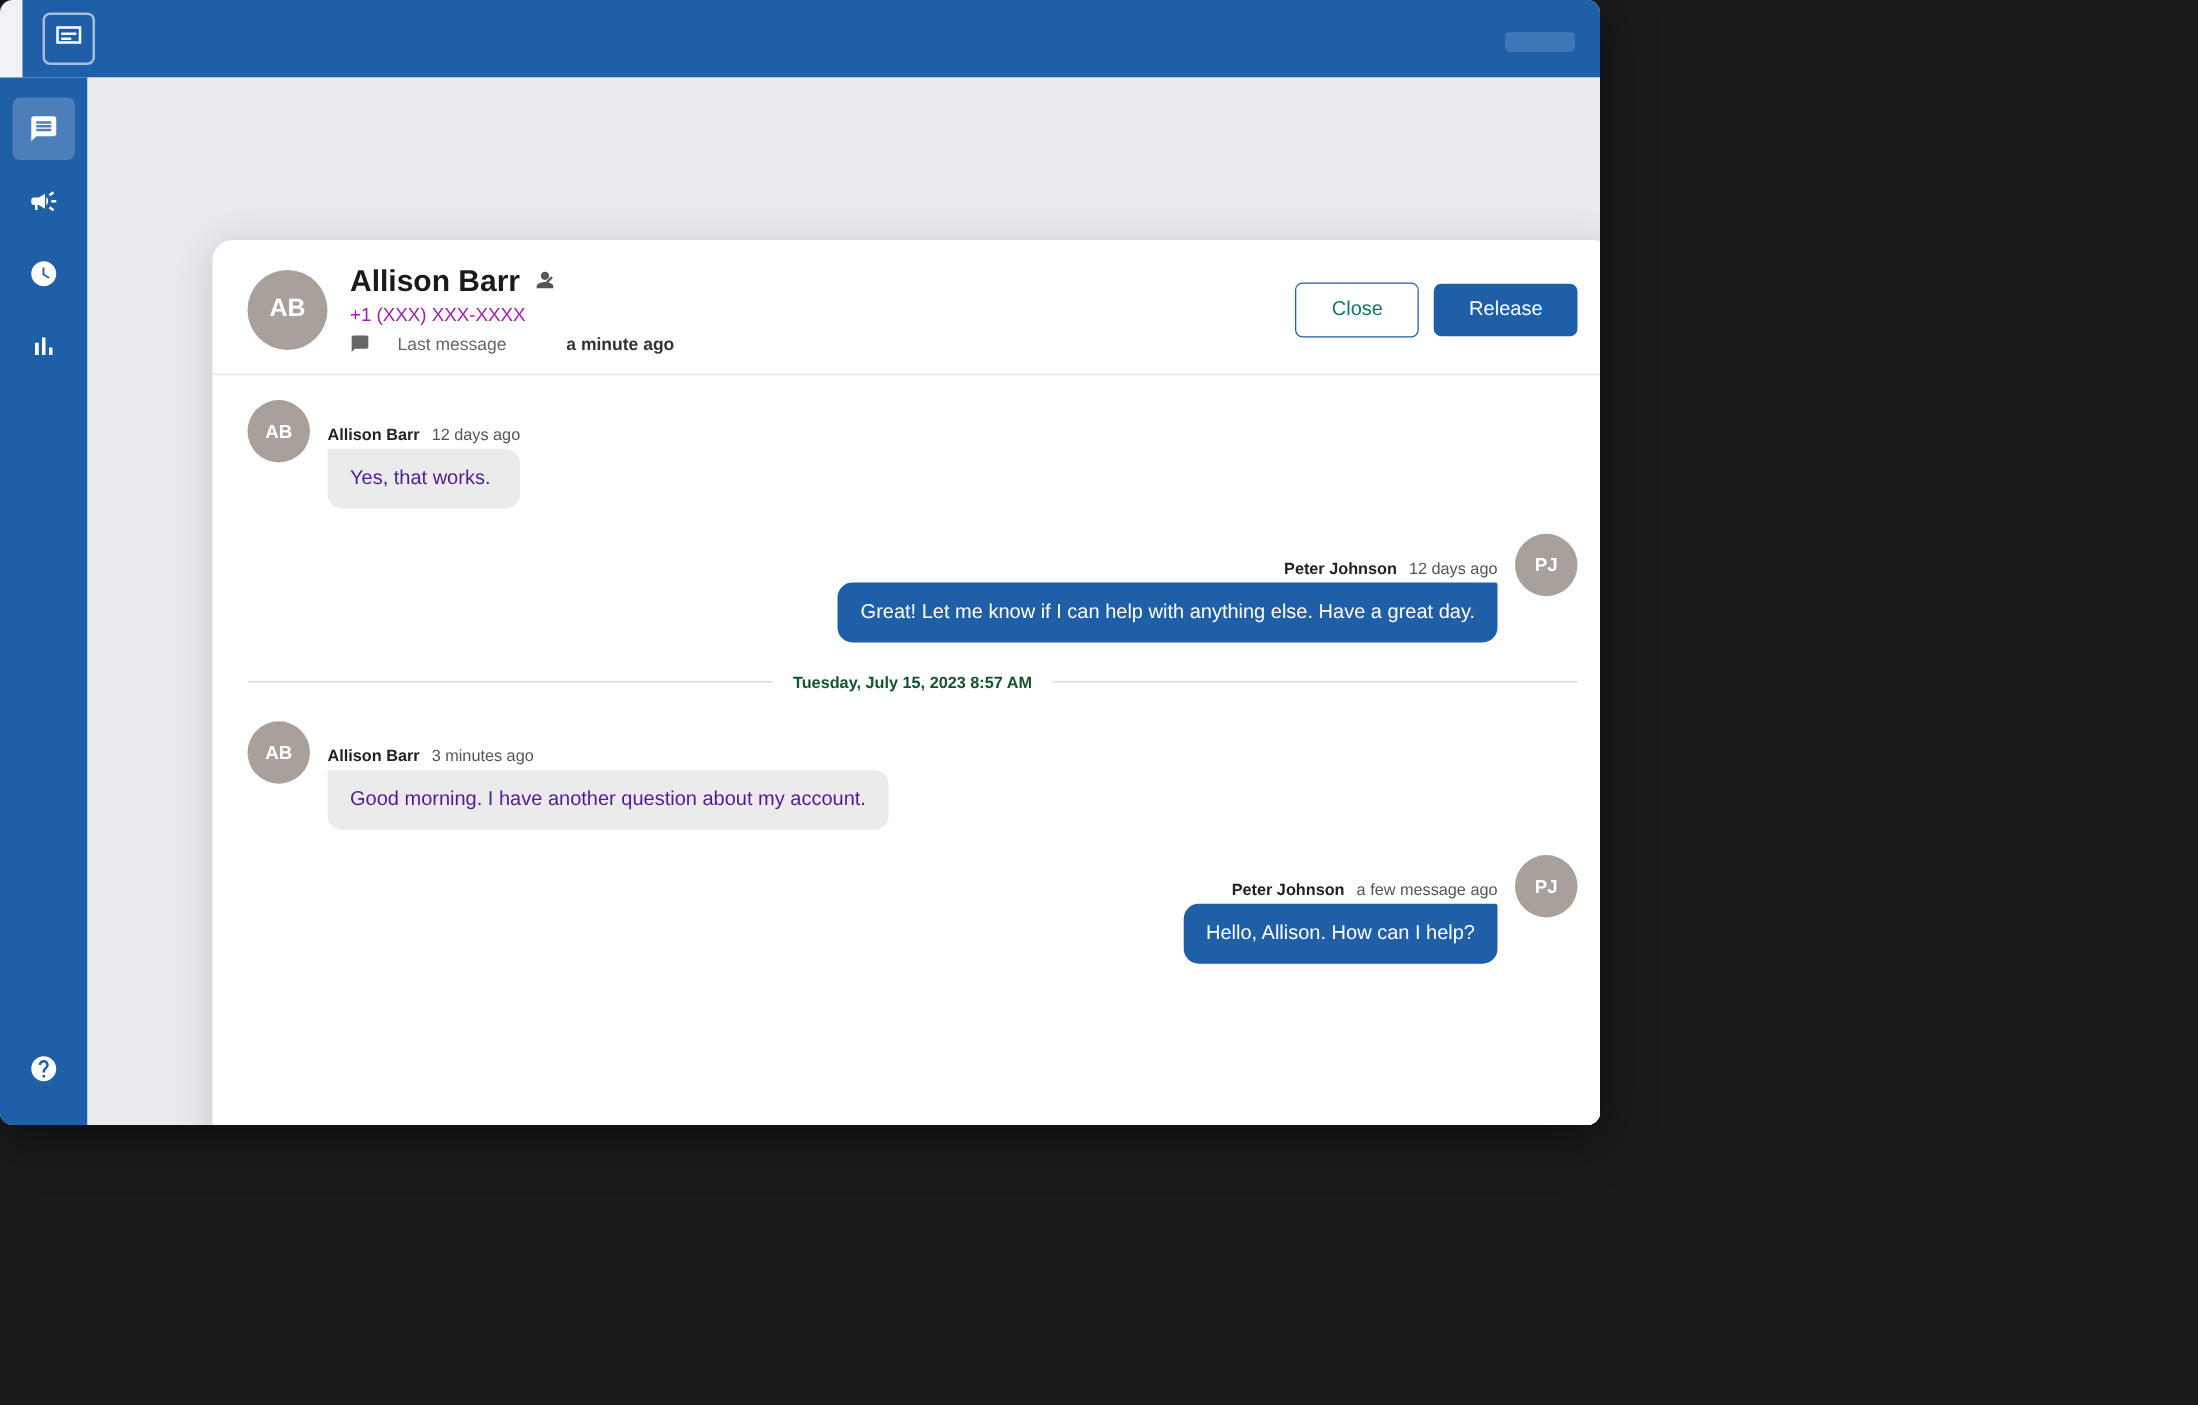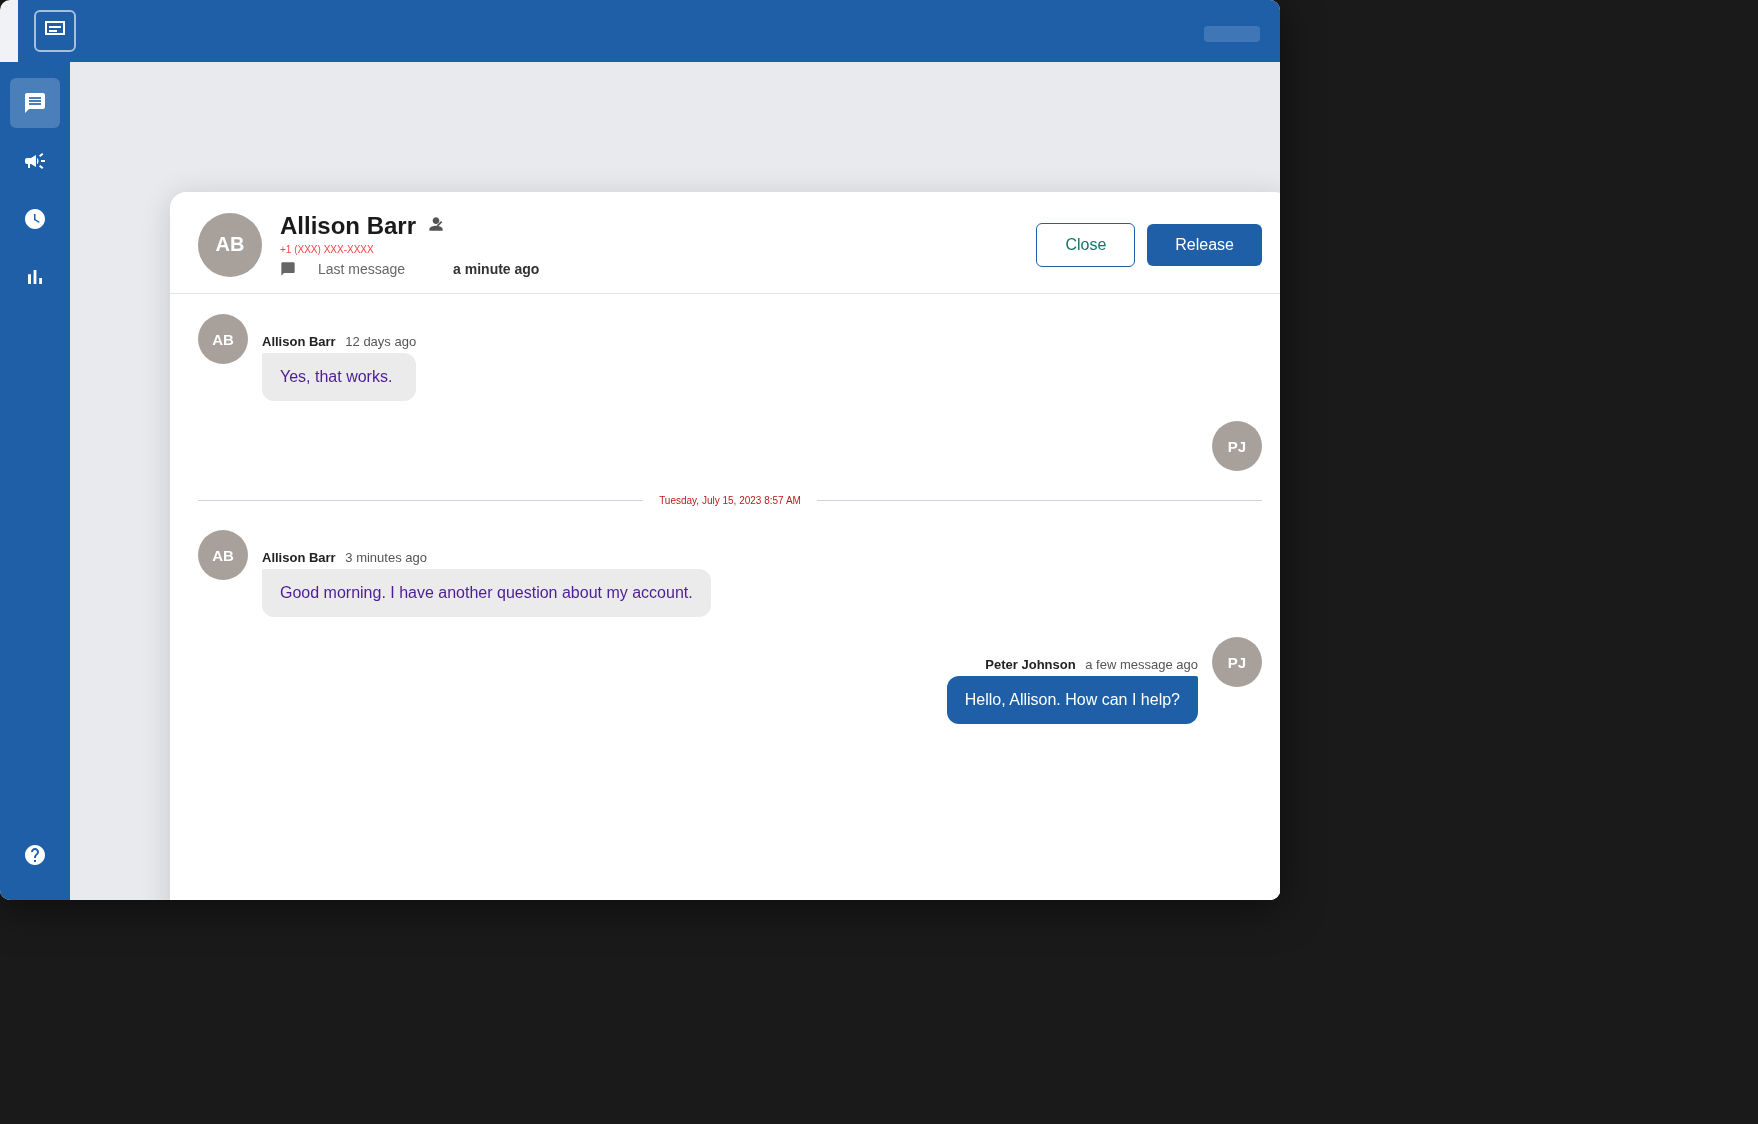--- a/index.html
+++ b/index.html
@@ -162,22 +162,22 @@
       font-size: 24px;
       font-weight: 700;
       color: #1a1a1a;
     }
     .contact-edit-icon {
       color: #555;
       font-size: 18px;
       cursor: pointer;
     }
     .chat-phone {
-      font-size: 10px;
-      color: #ef4444;
+      font-size: 15px;
+      color: #a21caf;
       margin-bottom: 6px;
     }
     .chat-last-message {
       display: flex;
       align-items: center;
       gap: 22px;
       font-size: 14px;
       color: #666;
     }
     .chat-last-message strong {
@@ -292,23 +292,24 @@
       align-items: center;
       gap: 16px;
       margin: 24px 0;
     }
     .date-divider-line {
       flex: 1;
       height: 1px;
       background: #d0d3d9;
     }
     .date-divider-text {
-      font-size: 10px;
-      color: #b91c1c;
+      font-size: 13px;
+      color: #14532d;
       white-space: nowrap;
+      font-weight: bold;
     }
   </style>
 </head>
 <body>
 
 <div class="outer-window">
 
   <div class="title-bar">
     <div class="title-bar-icon">
       <svg viewBox="0 0 24 24">
@@ -393,20 +394,27 @@
             <div class="message-meta">
               <span class="sender-name">Allison Barr</span>
               <span>12 days ago</span>
             </div>
             <div class="message-bubble incoming">Yes, that works.</div>
           </div>
         </div>
 
         <div class="message-group outgoing">
           <div class="message-avatar">PJ</div>
+          <div class="message-bubble-wrapper">
+            <div class="message-meta">
+              <span class="sender-name">Peter Johnson</span>
+              <span>12 days ago</span>
+            </div>
+            <div class="message-bubble outgoing">Great! Let me know if I can help with anything else. Have a great day.</div>
+          </div>
         </div>
 
         <div class="date-divider">
           <div class="date-divider-line"></div>
           <span class="date-divider-text">Tuesday, July 15, 2023 8:57 AM</span>
           <div class="date-divider-line"></div>
         </div>
 
         <div class="message-group incoming">
           <div class="message-avatar">AB</div>

